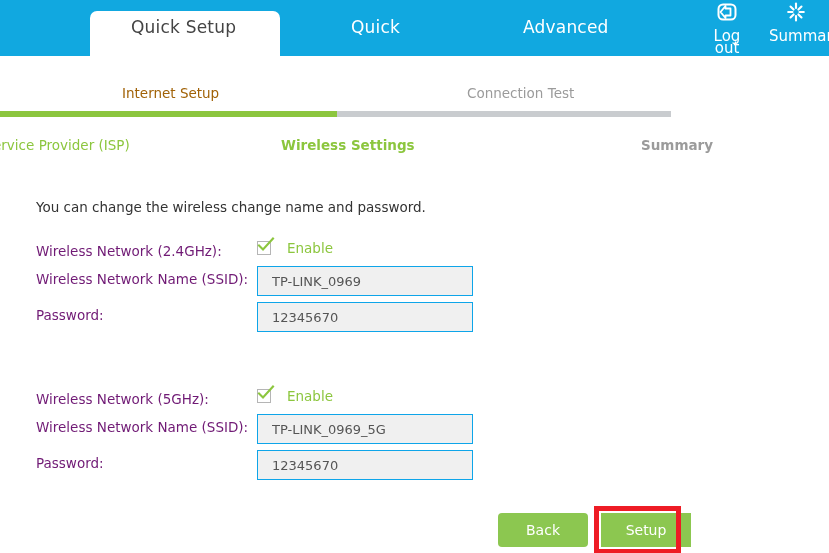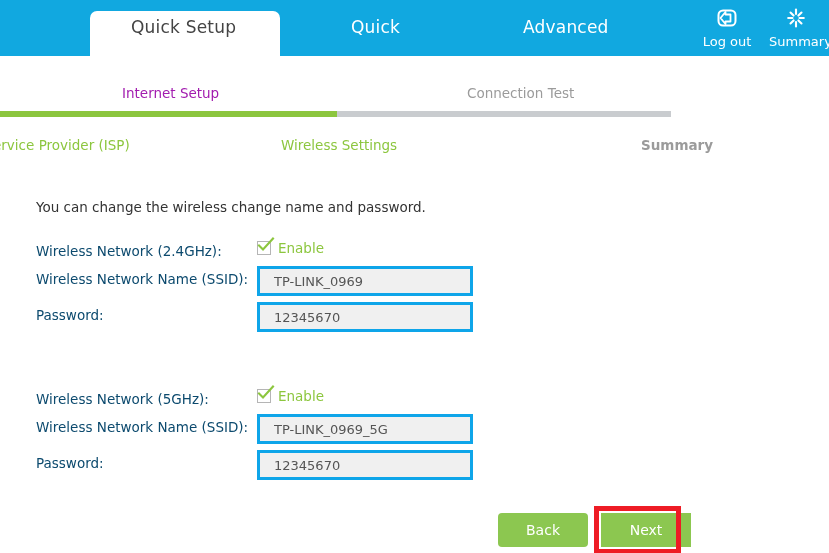--- a/index.html
+++ b/index.html
@@ -47,42 +47,42 @@
     height: 45px;
     background: #ffffff;
     border-radius: 7px 7px 0 0;
   }
   #tab-quick-setup { left: 131px; }
   #tab-basic       { left: 351px; }
   #tab-advanced    { left: 523px; }
 
   .hdr-action {
     position: absolute;
-    top: 7px;
+    top: 1px;
     width: 54px;
     text-align: center;
     color: #ffffff;
-    font-size: 13px;
+    font-size: 15px;
     line-height: 12px;
   }
   #action-logout { left: 700px; }
   #action-reboot { left: 769px; }
   .hdr-action .glyph {
     display: block;
     height: 26px;
     margin-bottom: 3px;
   }
   .hdr-action svg { display: block; margin: 0 auto; }
   .subtab {
     position: absolute;
     top: 85px;
     font-size: 13.5px;
     white-space: nowrap;
   }
-  .subtab.done   { color: #a21caf; text-align: center; }
+  .subtab.done   { color: #a16207; text-align: center; }
   .subtab.todo   { color: #9b9b9b; }
   #subtab-internet-setup  { left: 122px; }
   #subtab-connection-test { left: 467px; }
 
   .progress-track {
     position: absolute;
     left: 0;
     top: 111px;
     width: 671px;
     height: 6px;
@@ -101,21 +101,21 @@
     position: absolute;
     top: 137px;
     font-size: 13.5px;
     white-space: nowrap;
   }
   .step.done    { color: #8cc63e; }
   .step.current { color: #8cc63e; }
   .step.todo    { color: #9b9b9b; }
   
   #step-isp      { left: -42px; }
-  #step-wireless { left: 281px; }
+  #step-wireless { left: 281px; font-weight: bold; }
   #step-summary  { left: 641px; font-weight: bold; }
 
   
   .intro {
     position: absolute;
     left: 36px;
     top: 199px;
     font-size: 13.5px;
     color: #333333;
     white-space: nowrap;
@@ -124,45 +124,45 @@
   .form-row {
     position: absolute;
     left: 36px;
     height: 30px;
   }
   .form-label {
     position: absolute;
     left: 0;
     top: 5px;
     font-size: 13.5px;
-    color: #0c4a6e;
+    color: #701a75;
     white-space: nowrap;
   }
   .field {
     position: absolute;
     left: 221px;
     top: 0;
     width: 216px;
     height: 30px;
     background: #f0f0f0;
-    border: 3px solid #0ea5e9;
+    border: 1px solid #0ea5e9;
     box-sizing: border-box;
     font-family: "DejaVu Sans", sans-serif;
     font-size: 13px;
     color: #555555;
     padding: 0 0 0 14px;
     line-height: 28px;
   }
   .enable-wrap {
     position: absolute;
     left: 221px;
     top: 2px;
     display: flex;
     align-items: center;
-    gap: 7px;
+    gap: 16px;
     white-space: nowrap;
   }
   .enable-label {
     font-size: 13.5px;
     color: #8cc63e;
   }
   .checkbox {
     position: relative;
     width: 14px;
     height: 14px;
@@ -305,16 +305,16 @@
     <div class="form-label">Wireless Network Name (SSID):</div>
     <input class="field" type="text" value="TP-LINK_0969_5G" style="">
   </div>
 
   <div class="form-row" id="row-5-password">
     <div class="form-label">Password:</div>
     <input class="field" type="text" value="12345670" style="">
   </div>
 
   <button class="btn" id="btn-back">Back</button>
-  <button class="btn" id="btn-next">Next</button>
+  <button class="btn" id="btn-next">Setup</button>
   <div class="action-highlight"></div>
 
 </div>
 
 </body></html>

